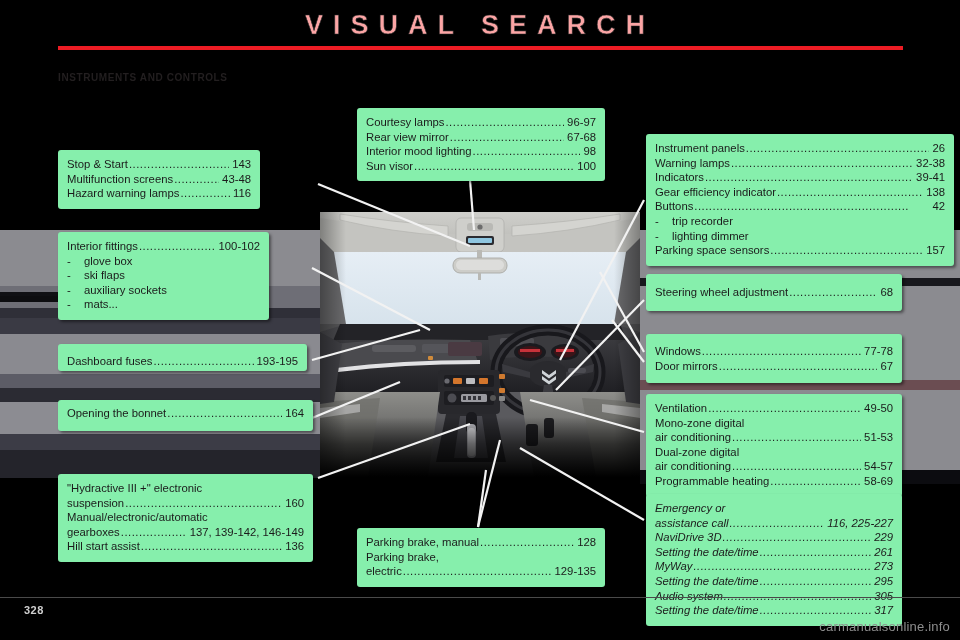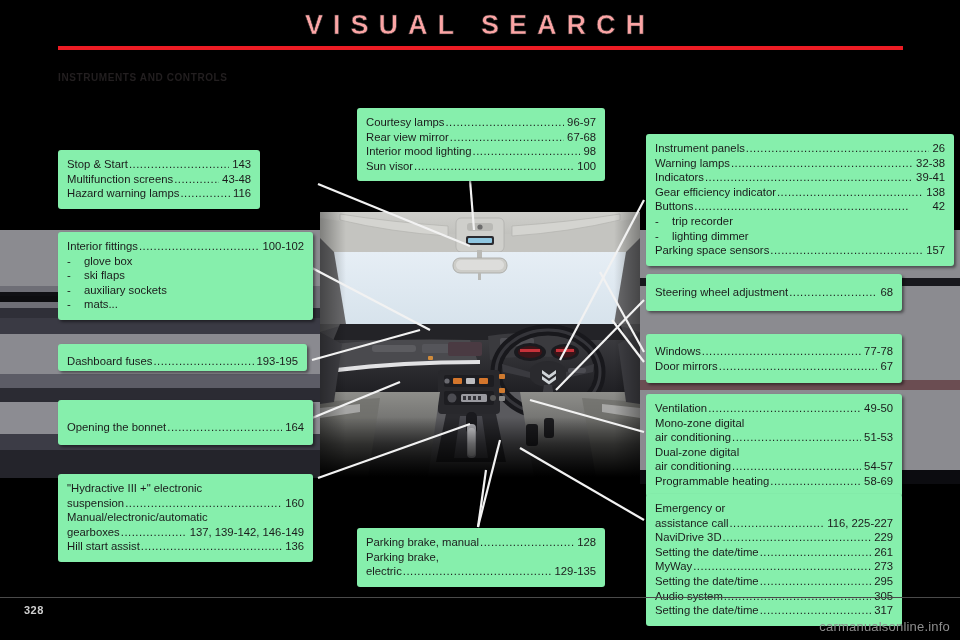--- a/index.html
+++ b/index.html
@@ -308,21 +308,21 @@
       <span class="dots">...........................................................</span>
       <span class="pg">43-48</span>
     </div>
     <div class="row">
       <span class="lbl">Hazard warning lamps</span>
       <span class="dots">...........................................................</span>
       <span class="pg">116</span>
     </div>
   </div>
 
-  <div class="callout" style="left:58px;top:232px;width:255px;">
+  <div class="callout" style="left:58px;top:232px;width:211px;">
     <div class="row">
       <span class="lbl">Interior fittings</span>
       <span class="dots">...........................................................</span>
       <span class="pg">100-102</span>
     </div>
     <div class="sub">
       <span class="dash">-</span>
       <span>glove box</span>
     </div>
     <div class="sub">
@@ -340,21 +340,21 @@
   </div>
 
   <div class="callout" style="left:58px;top:344px;width:249px;padding-top:10px;padding-bottom:2px;">
     <div class="row">
       <span class="lbl">Dashboard fuses</span>
       <span class="dots">...........................................................</span>
       <span class="pg">193-195</span>
     </div>
   </div>
 
-  <div class="callout" style="left:58px;top:400px;width:255px;padding-top:20px;padding-bottom:10px;">
+  <div class="callout" style="left:58px;top:400px;width:255px;padding-top:6px;padding-bottom:10px;">
     <div class="row">
       <span class="lbl">Opening the bonnet</span>
       <span class="dots">...........................................................</span>
       <span class="pg">164</span>
     </div>
   </div>
 
   <div class="callout" style="left:58px;top:474px;width:255px;">
     <div class="plain">"Hydractive III +" electronic</div>
     <div class="row">
@@ -492,21 +492,21 @@
       <span class="dots">...........................................................</span>
       <span class="pg">54-57</span>
     </div>
     <div class="row">
       <span class="lbl">Programmable heating</span>
       <span class="dots">...........................................................</span>
       <span class="pg">58-69</span>
     </div>
   </div>
 
-  <div class="callout" style="left:646px;top:494px;width:256px;">
+  <div class="callout" style="left:646px;top:494px;width:256px;font-style:italic;">
     <div class="plain">Emergency or</div>
     <div class="row">
       <span class="lbl">assistance call</span>
       <span class="dots">...........................................................</span>
       <span class="pg">116, 225-227</span>
     </div>
     <div class="row">
       <span class="lbl">NaviDrive 3D</span>
       <span class="dots">...........................................................</span>
       <span class="pg">229</span>

